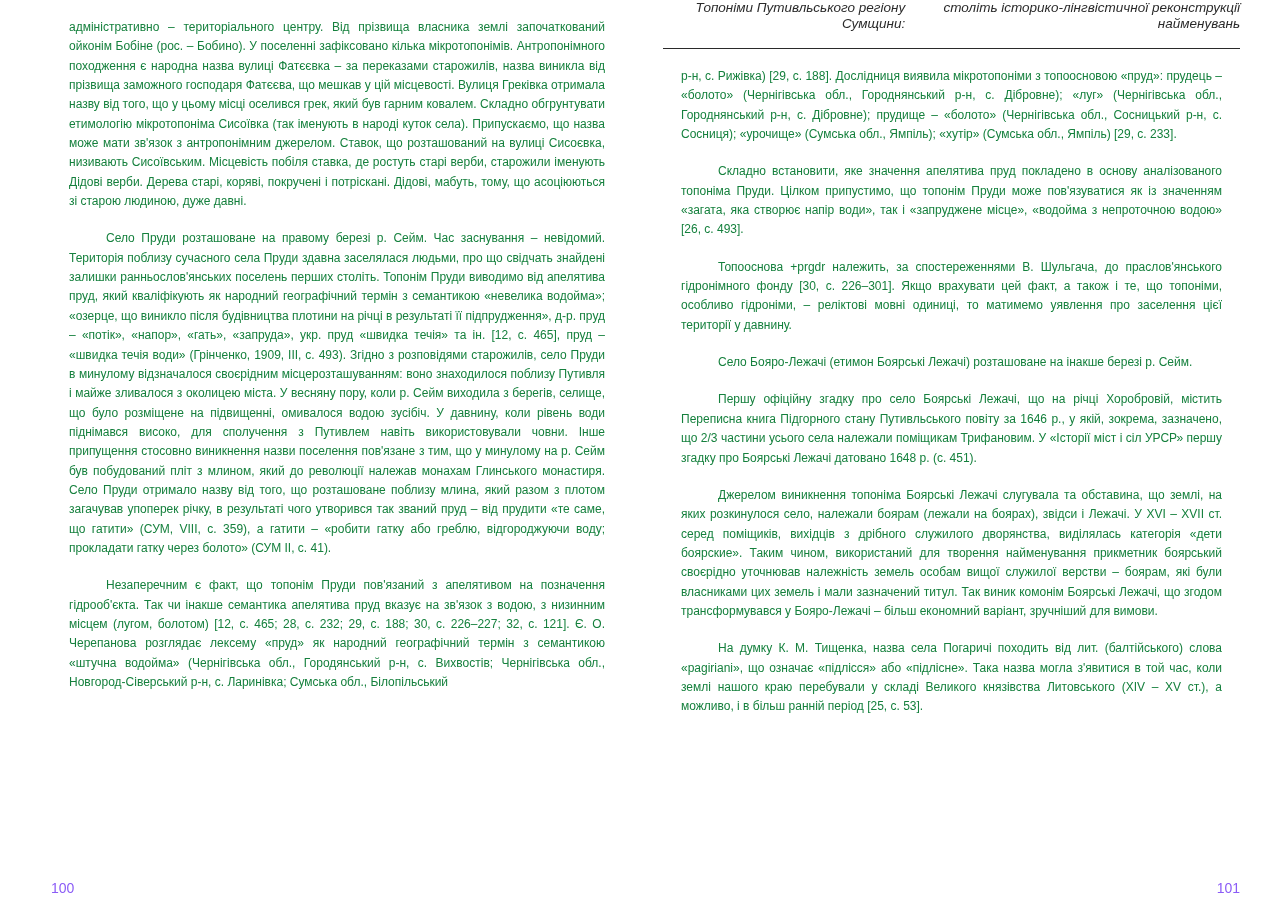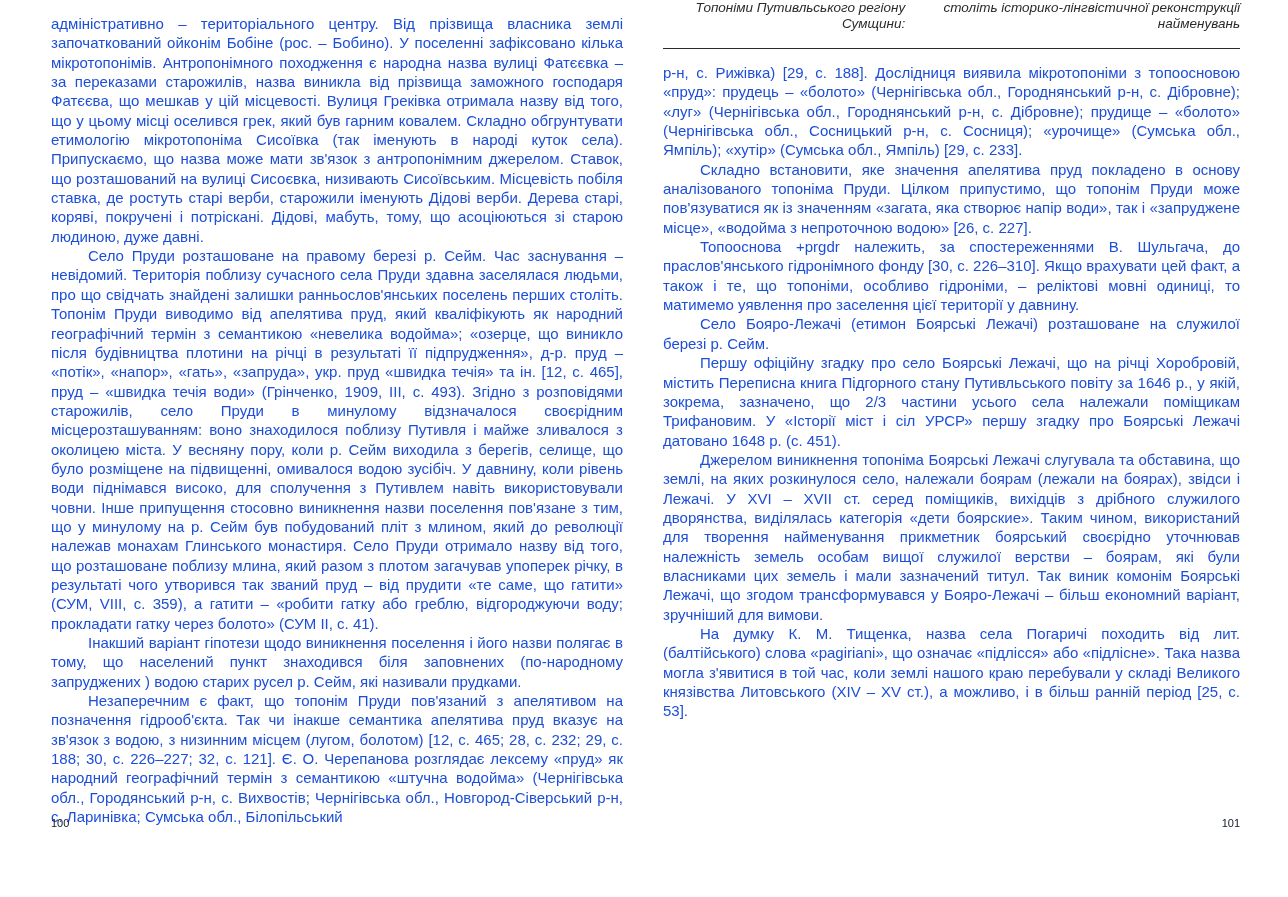--- a/index.html
+++ b/index.html
@@ -26,62 +26,61 @@
     padding-bottom: 5px;
     font-style: italic;
     font-size: 13.5px;
     line-height: 16px;
     color: #2a2a2a;
   }
   #right-page .head-box { text-align: right; }
 
   .page-body { margin-top: 14px; }
   .page-body p {
-    margin: 0;
+    margin: 18px;
     text-align: justify;
-    font-size: 15px;
+    font-size: 12px;
     line-height: 19.35px;
-    color: #1d4ed8;
+    color: #15803d;
   }
   .page-body p.indent { text-indent: 37px; }
 
   .pagenum {
     position: absolute;
-    top: 817px;
-    font-size: 11px;
-    color: #0f172a;
+    top: 880px;
+    font-size: 14px;
+    color: #8b5cf6;
   }
   #left-page  .pagenum { left: 0; }
   #right-page .pagenum { right: 0; }
 </style>
 </head>
 <body>
 
 <div>
 
   <div class="page" id="left-page">
     <div class="page-body">
       <p>адміністративно – територіального центру. Від прізвища власника землі започаткований ойконім Бобіне (рос. – Бобино). У поселенні зафіксовано кілька мікротопонімів. Антропонімного походження є народна назва вулиці Фатєєвка – за переказами старожилів, назва виникла від прізвища заможного господаря Фатєєва, що мешкав у цій місцевості. Вулиця Греківка отримала назву від того, що у цьому місці оселився грек, який був гарним ковалем. Складно обгрунтувати етимологію мікротопоніма Сисоївка (так іменують в народі куток села). Припускаємо, що назва може мати зв'язок з антропонімним джерелом. Ставок, що розташований на вулиці Сисоєвка, низивають Сисоївським. Місцевість побіля ставка, де ростуть старі верби, старожили іменують Дідові верби. Дерева старі, коряві, покручені і потріскані. Дідові, мабуть, тому, що асоціюються зі старою людиною, дуже давні.</p>
       <p class="indent">Село Пруди розташоване на правому березі р. Сейм. Час заснування – невідомий. Територія поблизу сучасного села Пруди здавна заселялася людьми, про що свідчать знайдені залишки ранньослов'янських поселень перших століть. Топонім Пруди виводимо від апелятива пруд, який кваліфікують як народний географічний термін з семантикою «невелика водойма»; «озерце, що виникло після будівництва плотини на річці в результаті її підпрудження», д-р. пруд – «потік», «напор», «гать», «запруда», укр. пруд «швидка течія» та ін. [12, с. 465], пруд – «швидка течія води» (Грінченко, 1909, III, с. 493). Згідно з розповідями старожилів, село Пруди в минулому відзначалося своєрідним місцерозташуванням: воно знаходилося поблизу Путивля і майже зливалося з околицею міста. У весняну пору, коли р. Сейм виходила з берегів, селище, що було розміщене на підвищенні, омивалося водою зусібіч. У давнину, коли рівень води піднімався високо, для сполучення з Путивлем навіть використовували човни. Інше припущення стосовно виникнення назви поселення пов'язане з тим, що у минулому на р. Сейм був побудований пліт з млином, який до революції належав монахам Глинського монастиря. Село Пруди отримало назву від того, що розташоване поблизу млина, який разом з плотом загачував упоперек річку, в результаті чого утворився так званий пруд – від прудити «те саме, що гатити» (СУМ, VIII, с. 359), а гатити – «робити гатку або греблю, відгороджуючи воду; прокладати гатку через болото» (СУМ II, с. 41).</p>
-      <p class="indent">Інакший варіант гіпотези щодо виникнення поселення і його назви полягає в тому, що населений пункт знаходився біля заповнених (по-народному запруджених ) водою старих русел р. Сейм, які називали прудками.</p>
       <p class="indent">Незаперечним є факт, що топонім Пруди пов'язаний з апелятивом на позначення гідрооб'єкта. Так чи інакше семантика апелятива пруд вказує на зв'язок з водою, з низинним місцем (лугом, болотом) [12, с. 465; 28, с. 232; 29, с. 188; 30, с. 226–227; 32, с. 121]. Є. О. Черепанова розглядає лексему «пруд» як народний географічний термін з семантикою «штучна водойма» (Чернігівська обл., Городянський р-н, с. Вихвостів; Чернігівська обл., Новгород-Сіверський р-н, с. Ларинівка; Сумська обл., Білопільський</p>
     </div>
     <div class="pagenum">100</div>
   </div>
 
   <div class="page" id="right-page">
     <div class="head-box">
       <div>Топоніми Путивльського регіону Сумщини:</div>
       <div>століть історико-лінгвістичної реконструкції найменувань</div>
     </div>
     <div class="page-body">
       <p>р-н, с. Рижівка) [29, с. 188]. Дослідниця виявила мікротопоніми з топоосновою «пруд»: прудець – «болото» (Чернігівська обл., Городнянський р-н, с. Дібровне); «луг» (Чернігівська обл., Городнянський р-н, с. Дібровне); прудище – «болото» (Чернігівська обл., Сосницький р-н, с. Сосниця); «урочище» (Сумська обл., Ямпіль); «хутір» (Сумська обл., Ямпіль) [29, с. 233].</p>
-      <p class="indent">Складно встановити, яке значення апелятива пруд покладено в основу аналізованого топоніма Пруди. Цілком припустимо, що топонім Пруди може пов'язуватися як із значенням «загата, яка створює напір води», так і «запруджене місце», «водойма з непроточною водою» [26, с. 227].</p>
-      <p class="indent">Топооснова +prgdr належить, за спостереженнями В. Шульгача, до праслов'янського гідронімного фонду [30, с. 226–310]. Якщо врахувати цей факт, а також і те, що топоніми, особливо гідроніми, – реліктові мовні одиниці, то матимемо уявлення про заселення цієї території у давнину.</p>
-      <p class="indent">Село Бояро-Лежачі (етимон Боярські Лежачі) розташоване на служилої березі р. Сейм.</p>
+      <p class="indent">Складно встановити, яке значення апелятива пруд покладено в основу аналізованого топоніма Пруди. Цілком припустимо, що топонім Пруди може пов'язуватися як із значенням «загата, яка створює напір води», так і «запруджене місце», «водойма з непроточною водою» [26, с. 493].</p>
+      <p class="indent">Топооснова +prgdr належить, за спостереженнями В. Шульгача, до праслов'янського гідронімного фонду [30, с. 226–301]. Якщо врахувати цей факт, а також і те, що топоніми, особливо гідроніми, – реліктові мовні одиниці, то матимемо уявлення про заселення цієї території у давнину.</p>
+      <p class="indent">Село Бояро-Лежачі (етимон Боярські Лежачі) розташоване на інакше березі р. Сейм.</p>
       <p class="indent">Першу офіційну згадку про село Боярські Лежачі, що на річці Хоробровій, містить Переписна книга Підгорного стану Путивльського повіту за 1646 р., у якій, зокрема, зазначено, що 2/3 частини усього села належали поміщикам Трифановим. У «Історії міст і сіл УРСР» першу згадку про Боярські Лежачі датовано 1648 р. (с. 451).</p>
       <p class="indent">Джерелом виникнення топоніма Боярські Лежачі слугувала та обставина, що землі, на яких розкинулося село, належали боярам (лежали на боярах), звідси і Лежачі. У XVI – XVII ст. серед поміщиків, вихідців з дрібного служилого дворянства, виділялась категорія «дети боярские». Таким чином, використаний для творення найменування прикметник боярський своєрідно уточнював належність земель особам вищої служилої верстви – боярам, які були власниками цих земель і мали зазначений титул. Так виник комонім Боярські Лежачі, що згодом трансформувався у Бояро-Лежачі – більш економний варіант, зручніший для вимови.</p>
       <p class="indent">На думку К. М. Тищенка, назва села Погаричі походить від лит. (балтійського) слова «pagiriani», що означає «підлісся» або «підлісне». Така назва могла з'явитися в той час, коли землі нашого краю перебували у складі Великого князівства Литовського (XIV – XV ст.), а можливо, і в більш ранній період [25, с. 53].</p>
     </div>
     <div class="pagenum">101</div>
   </div>
 
 </div>
 
 </body></html>

